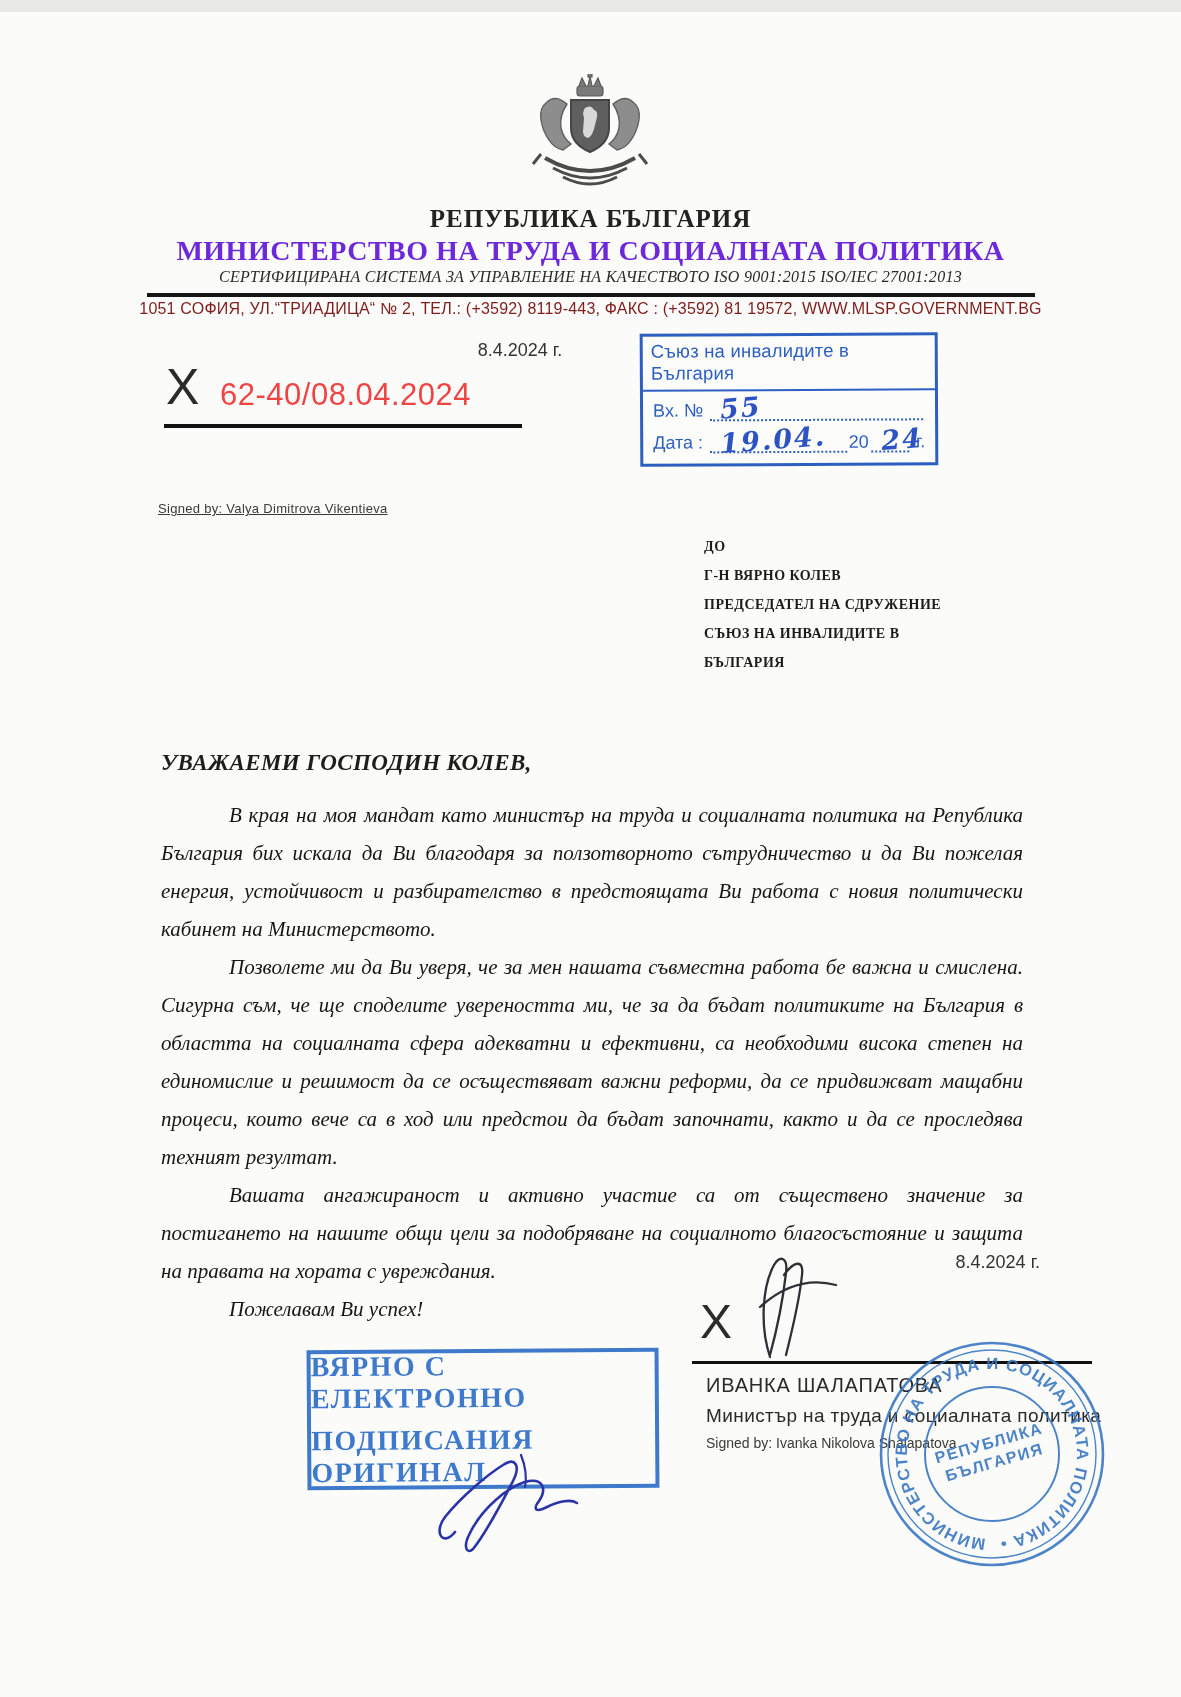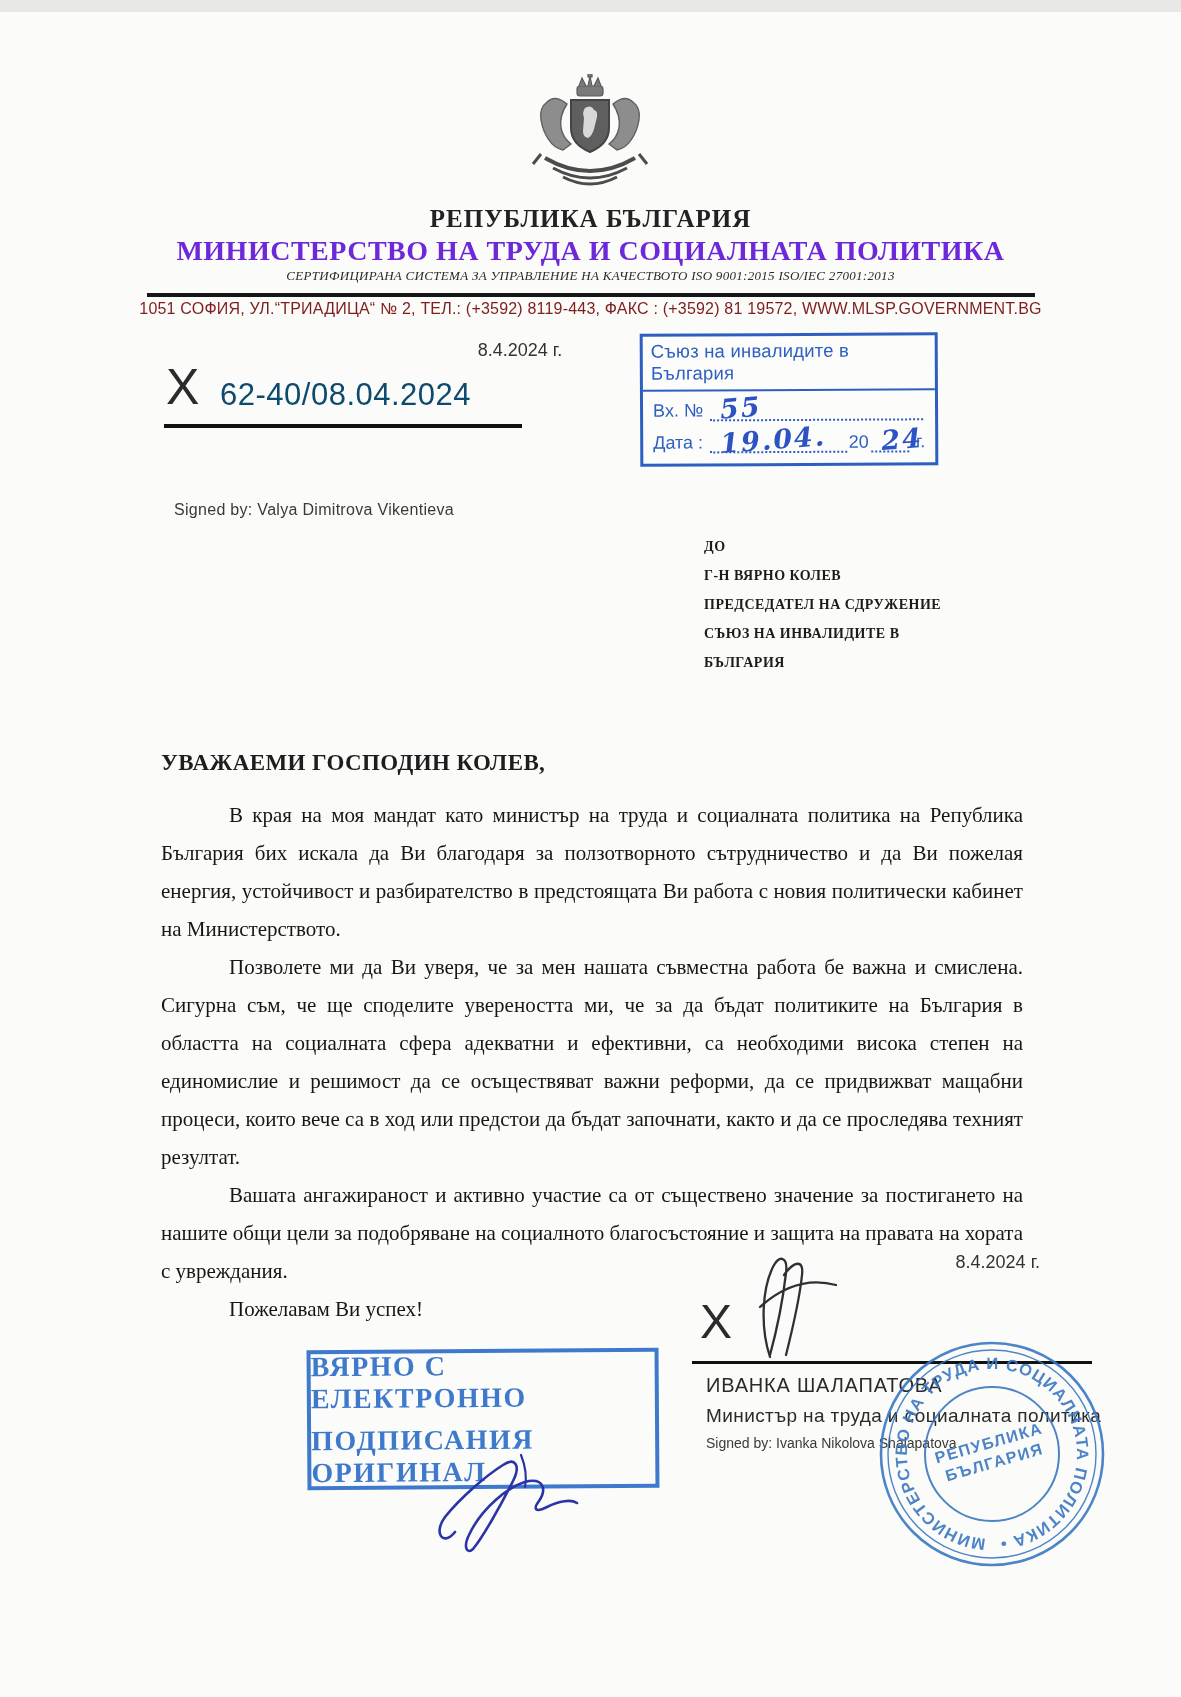--- a/index.html
+++ b/index.html
@@ -11,59 +11,59 @@
   }
   .abs { position:absolute; }
 
   
   .coat { left:500px; top:62px; width:180px; height:128px; text-align:center; }
   .h-republic  { left:0; right:0; top:193px; text-align:center;
                  font-size:25px; font-weight:bold; letter-spacing:1px; color:#222; }
   .h-ministry  { left:0; right:0; top:223px; text-align:center;
                  font-size:28px; font-weight:bold; letter-spacing:.5px; color:#6d28d9; }
   .h-cert      { left:0; right:0; top:256px; text-align:center;
-                 font-style:italic; font-size:13px; letter-spacing:.3px; color:#2a2a2a; }
+                 font-style:italic; font-size:16px; letter-spacing:.3px; color:#2a2a2a; }
   .h-rule      { left:147px; width:888px; top:281px; height:4px; background:#161616; }
   .h-address   { left:0; right:0; top:288px; text-align:center;
                  font-family:"Liberation Sans", sans-serif; font-size:16px;
                  letter-spacing:.2px; color:#7f1d1d; }
 
   
   .date-top { left:430px; top:328px; width:180px; text-align:center;
               font-family:"Liberation Sans", sans-serif; font-size:18px; color:#333; }
   .ref-x    { left:166px; top:346px; font-family:"Liberation Sans", sans-serif;
               font-size:50px; color:#2b2b2b; }
   .ref-num  { left:220px; top:365px; font-family:"Liberation Sans", sans-serif;
-              font-size:31px; color:#0c4a6e; letter-spacing:.5px; }
+              font-size:31px; color:#ef4444; letter-spacing:.5px; }
   .ref-line { left:164px; top:412px; width:358px; height:4px; background:#111; }
 
   
   .in-stamp { left:640px; top:321px; width:298px; border:3px solid #2d5fc0;
               color:#2d5fc0; font-family:"Liberation Sans", sans-serif;
               background:rgba(255,255,255,.25); transform:rotate(-.3deg); }
   .in-stamp .org { display:block; padding:4px 8px 5px; font-size:18.5px;
                    border-bottom:2px solid #2d5fc0; letter-spacing:.2px; }
   .in-row { display:flex; align-items:flex-end; padding:8px 10px 2px; font-size:18px; }
   .in-row .lbl { white-space:pre; }
   .dots { flex:1; border-bottom:2px dotted #2d5fc0; position:relative; height:22px; margin:0 2px; }
   .dots.small { flex:0 0 38px; }
   .handw { position:absolute; left:10px; bottom:-4px; font-family:"DejaVu Serif", serif;
            font-style:italic; font-weight:bold; font-size:27px; color:#2d52c4;
            transform:rotate(-4deg); letter-spacing:2px; white-space:nowrap; }
   .in-row:last-child { padding-bottom:10px; }
 
-  .signedby-top { left:174px; top:489px; font-family:"Liberation Sans", sans-serif;
-                  font-size:16px; color:#3a3a3a; letter-spacing:.3px; }
+  .signedby-top { left:158px; top:489px; font-family:"Liberation Sans", sans-serif;
+                  font-size:13px; color:#3a3a3a; letter-spacing:.3px;text-decoration:underline; }
 
   
   .recipient { left:704px; top:520px; font-size:14px; font-weight:bold;
                line-height:29px; letter-spacing:.5px; color:#1b1b1b; }
 
   
-  .body-block { left:161px; top:738px; width:862px; }
+  .body-block { left:161px; top:738px; width:862px;font-style:italic; }
   .salutation { font-size:23px; font-weight:bold; letter-spacing:.4px; margin-bottom:20px; }
   .body-block p { font-size:21px; line-height:38px; text-align:justify;
                   text-indent:68px; color:#161616; }
   .body-block p.no-justify { text-align:left; }
 
   .date-bottom { left:860px; top:1240px; width:180px; text-align:right;
                  font-family:"Liberation Sans", sans-serif; font-size:18px; color:#333; }
 
   
   .sig-x    { left:700px; top:1282px; font-family:"Liberation Sans", sans-serif;

